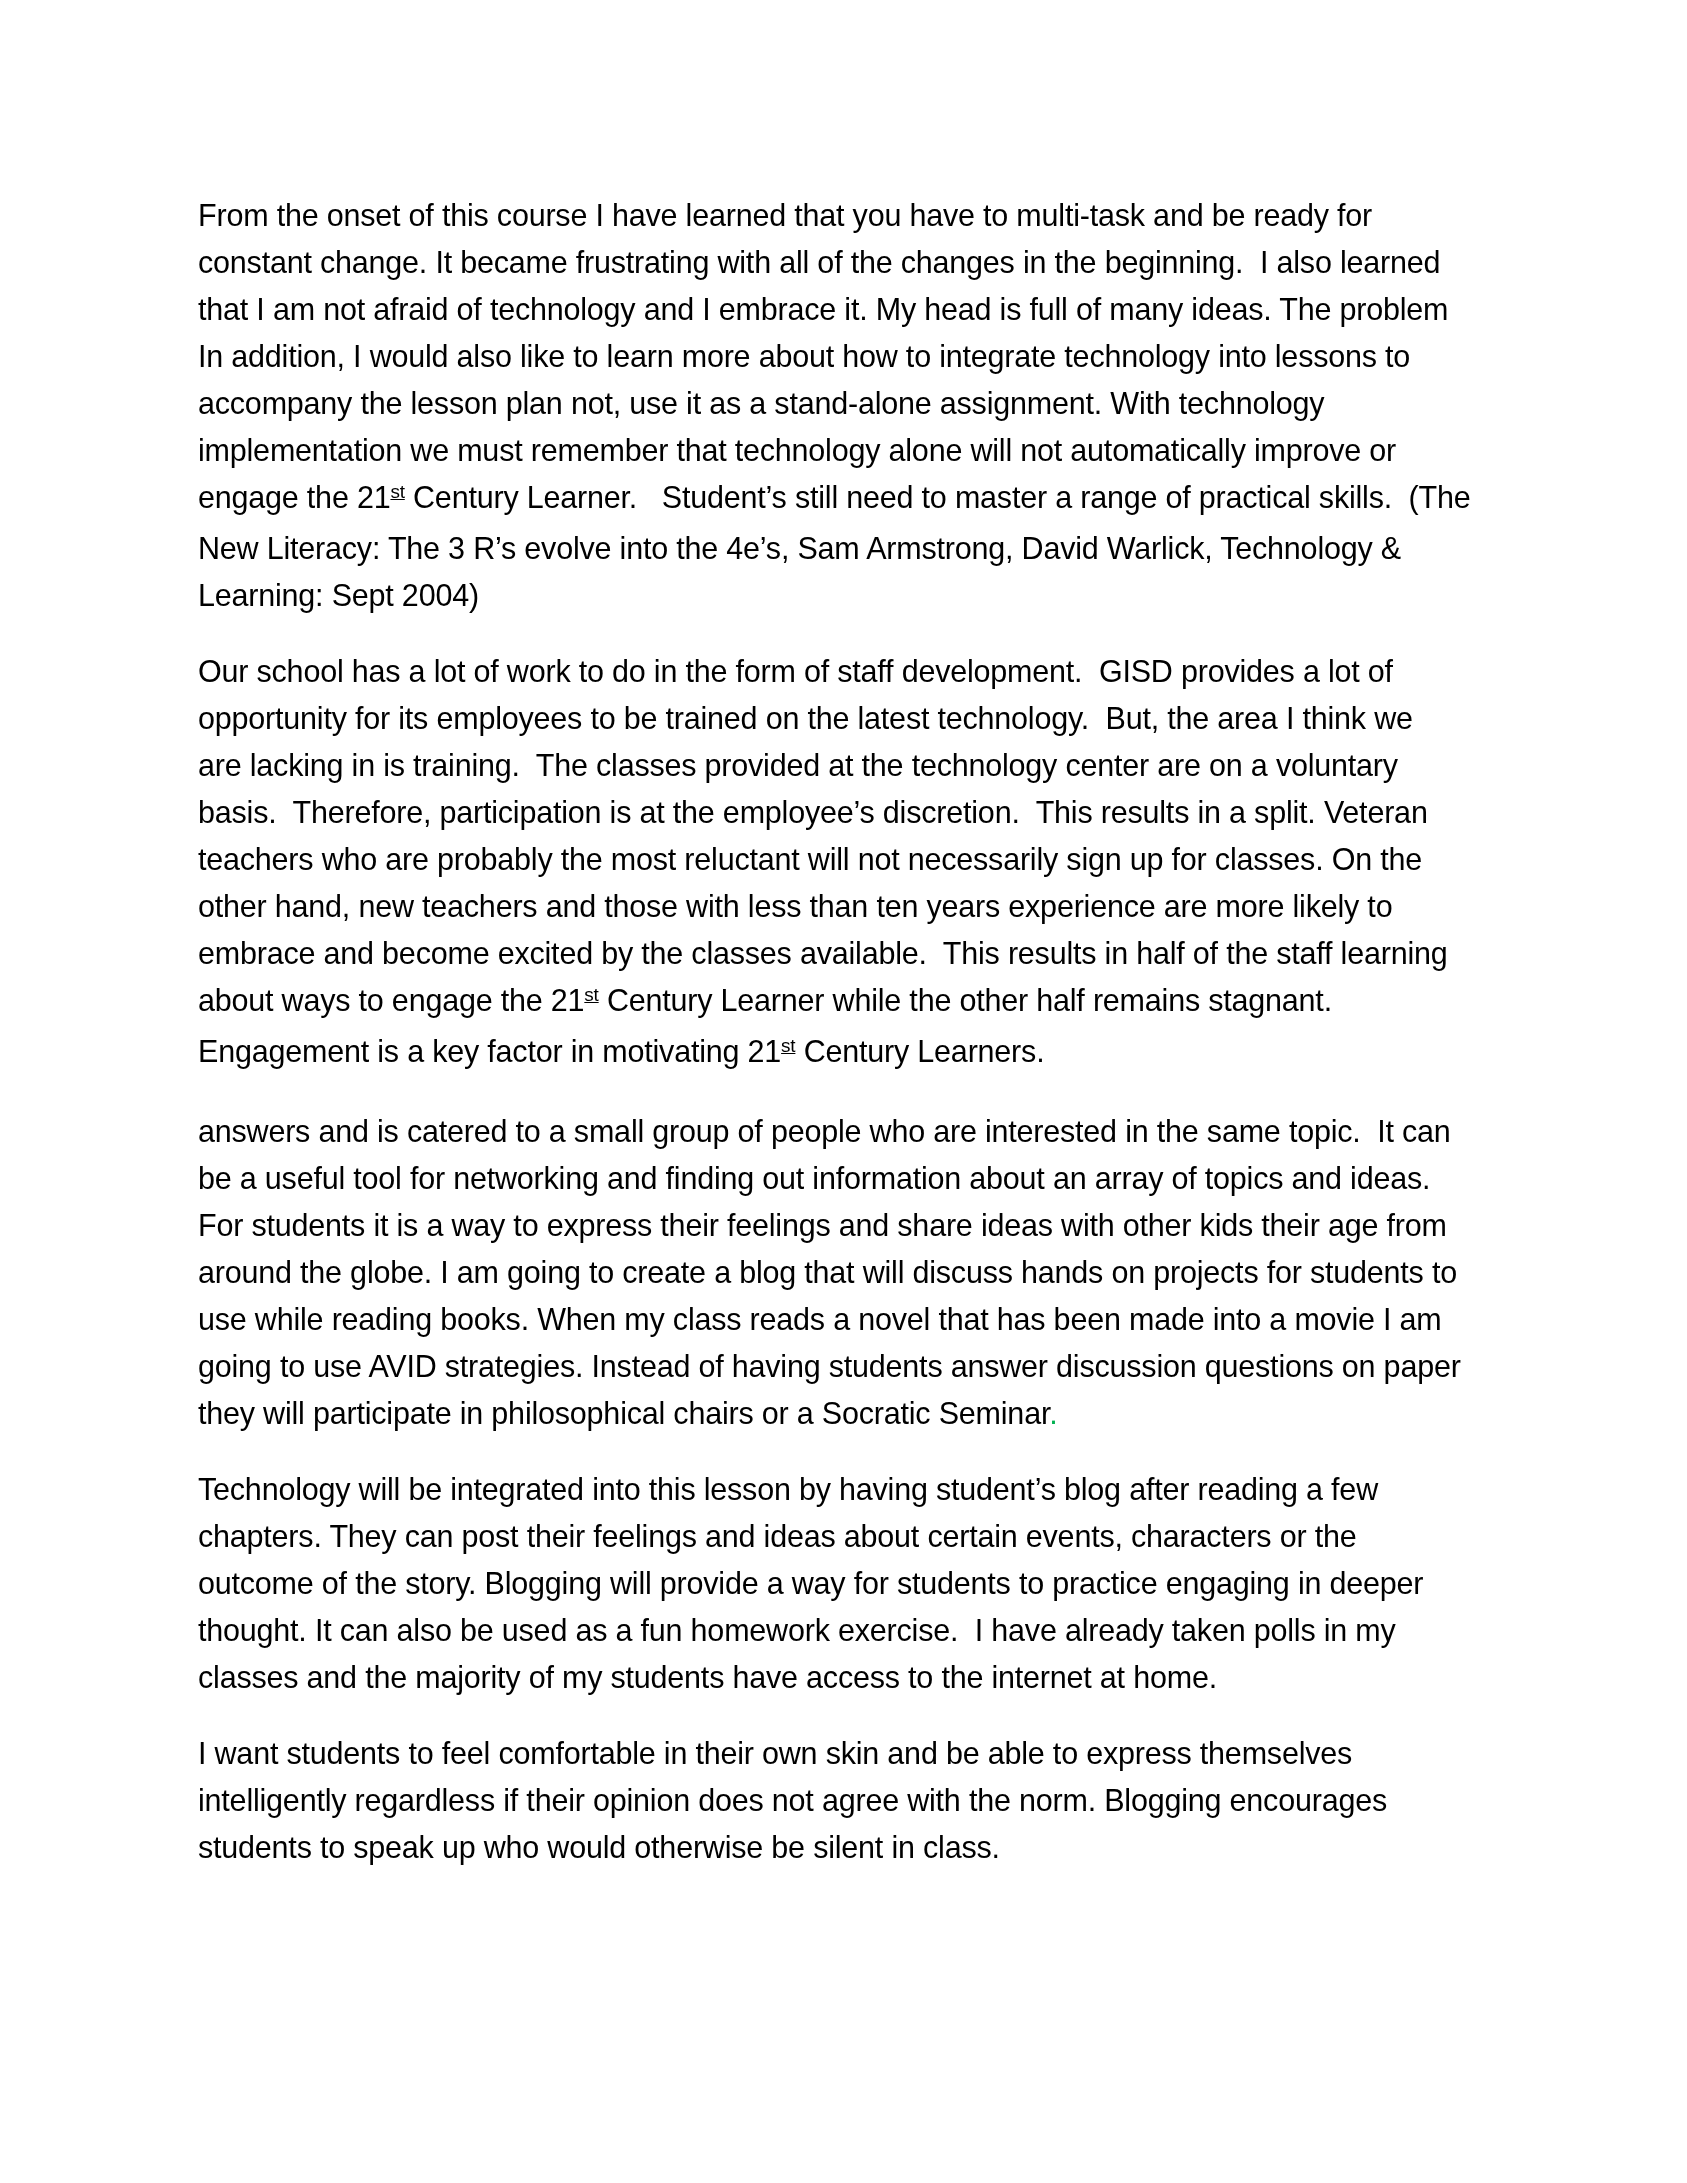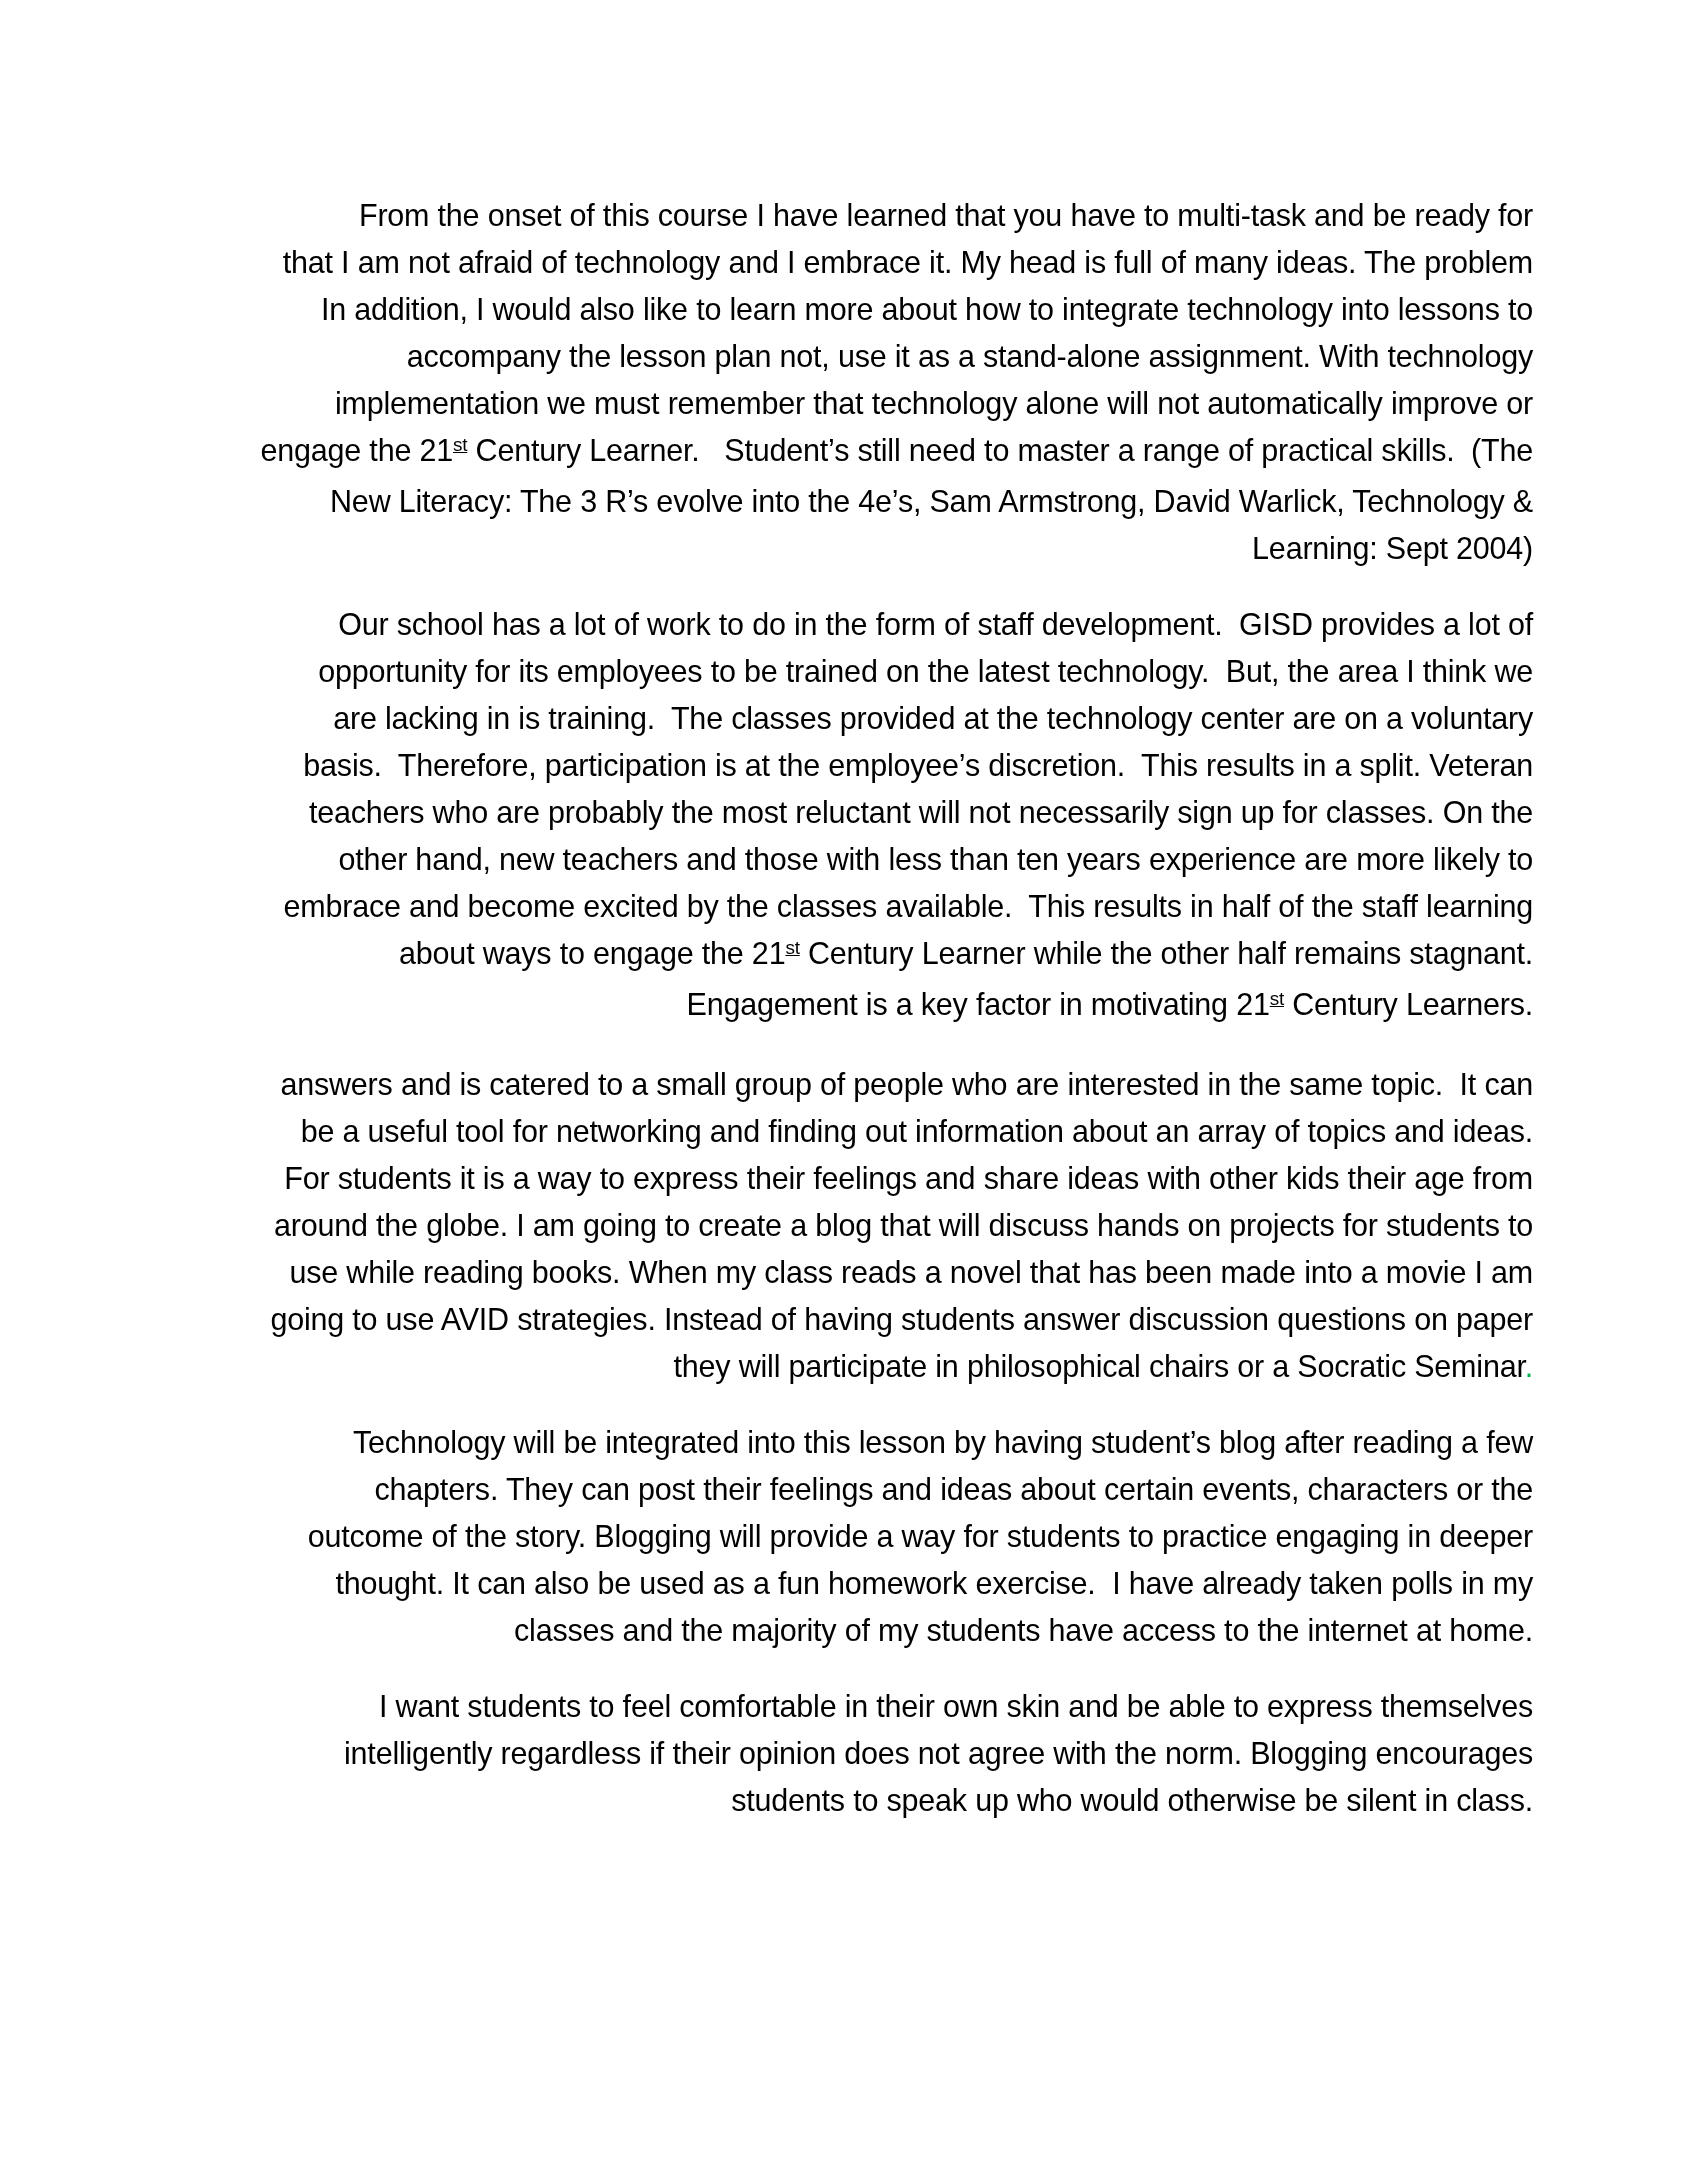--- a/index.html
+++ b/index.html
@@ -30,37 +30,37 @@
   }
   .paragraph {
     margin: 0 0 29px 0;
   }
   .line {
     white-space: pre;
     font-size: 30.5px;
     line-height: 47px;
     letter-spacing: -0.2px;
     color: #000000;
-    text-align: right;
   }
   .sup {
     font-size: 62%;
     vertical-align: baseline;
     position: relative;
     top: -0.55em;
     text-decoration: underline;
   }
 </style>
 </head>
 <body>
 
 <div class="page">
   <div class="content">
       <div class="paragraph">
         <div class="line"><span>From the onset of this course I have learned that you have to multi-task and be ready for</span></div>
+        <div class="line"><span>constant change. It became frustrating with all of the changes in the beginning.  I also learned</span></div>
         <div class="line"><span>that I am not afraid of technology and I embrace it. My head is full of many ideas. The problem</span></div>
         <div class="line"><span>In addition, I would also like to learn more about how to integrate technology into lessons to</span></div>
         <div class="line"><span>accompany the lesson plan not, use it as a stand-alone assignment. With technology</span></div>
         <div class="line"><span>implementation we must remember that technology alone will not automatically improve or</span></div>
         <div class="line"><span>engage the 21</span><span class="sup">st</span><span> Century Learner.   Student’s still need to master a range of practical skills.  (The</span></div>
         <div class="line"><span>New Literacy: The 3 R’s evolve into the 4e’s, Sam Armstrong, David Warlick, Technology &amp;</span></div>
         <div class="line"><span>Learning: Sept 2004)</span></div>
       </div>
       <div class="paragraph">
         <div class="line"><span>Our school has a lot of work to do in the form of staff development.  GISD provides a lot of</span></div>

